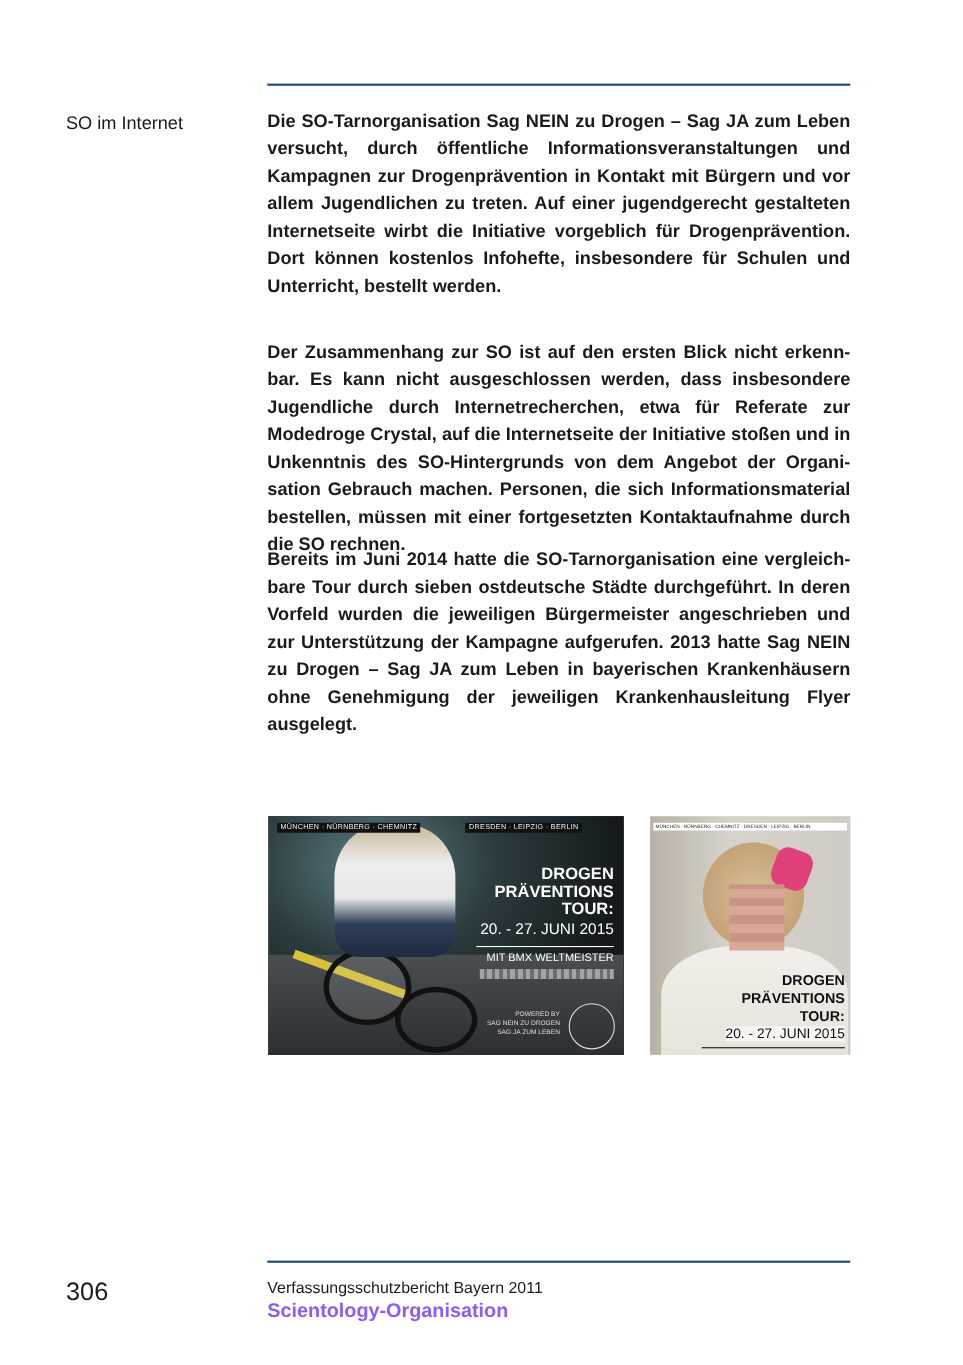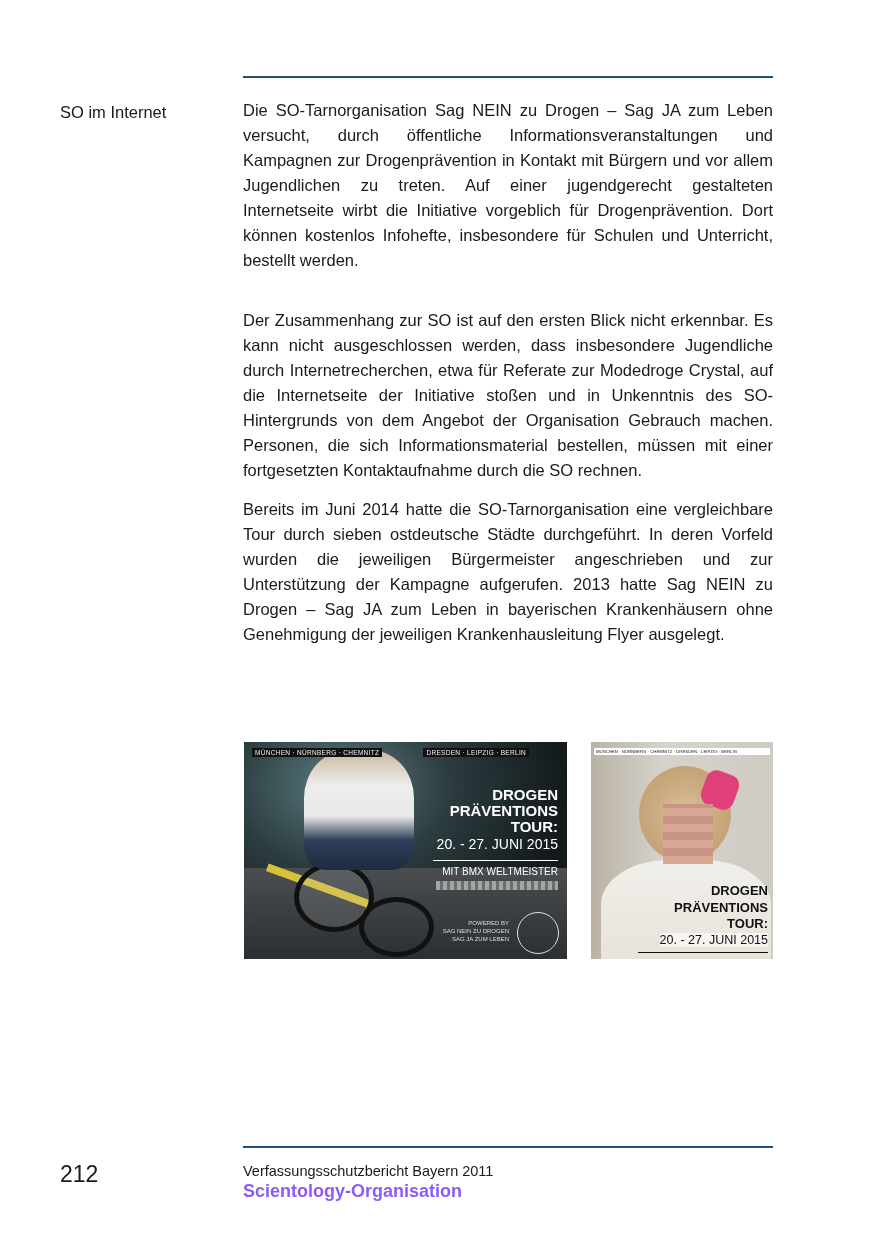--- a/index.html
+++ b/index.html
@@ -2,21 +2,21 @@
 <html><head>
 <meta charset="utf-8">
 <style>
   html, body { margin: 0; padding: 0; background: #ffffff; }
   body { width: 875px; height: 1241px; position: relative; overflow: hidden;
          font-family: "Liberation Sans", "DejaVu Sans", sans-serif; color: #1a1a1a; }
   .rule { position: absolute; left: 243px; width: 530px; background: #1f4e79; }
   .rule.top { top: 76px; height: 1.5px; }
   .rule.bottom { top: 1146px; height: 2px; }
   .margin-label { position: absolute; left: 60px; top: 100px; font-size: 16.5px; line-height: 25px; text-align: right; }
-  .body-col { position: absolute; left: 243px; width: 530px; font-size: 16.5px; line-height: 25px; text-align: justify; hyphens: manual; }
+  .body-col { position: absolute; left: 243px; width: 530px; font-size: 16.5px; line-height: 25px; text-align: justify; hyphens: manual; font-weight: bold; }
   .p1 { top: 98px; }
   .p2 { top: 308px; }
   .p3 { top: 497px; }
   .img { position: absolute; overflow: hidden; }
   .img1 { left: 244px; top: 742px; width: 323px; height: 217px;
           background: radial-gradient(ellipse at 30% 20%, #5a7c80 0%, #2b3b3e 35%, #141a1c 70%),
                       #1a1f20; }
   .img1 .floor { position:absolute; left:0; right:0; bottom:0; height:42%;
           background: linear-gradient(180deg,#4a4e50 0%, #2c2f31 100%); }
   .img1 .rider { position:absolute; left:60px; top:8px; width:110px; height:120px; border-radius:40% 40% 20% 20%;
@@ -98,15 +98,15 @@
   <div class="headline">
     <div>DROGEN</div>
     <div>PRÄVENTIONS</div>
     <div>TOUR:</div>
   </div>
   <div class="dates">20. - 27. JUNI 2015</div>
   <div class="sep"></div>
 </div>
 
 <div class="rule bottom"></div>
-<div class="page-number">212</div>
+<div class="page-number">306</div>
 <div class="footer-title">Verfassungsschutzbericht Bayern 2011</div>
 <div class="footer-section">Scientology-Organisation</div>
 
 </body></html>

